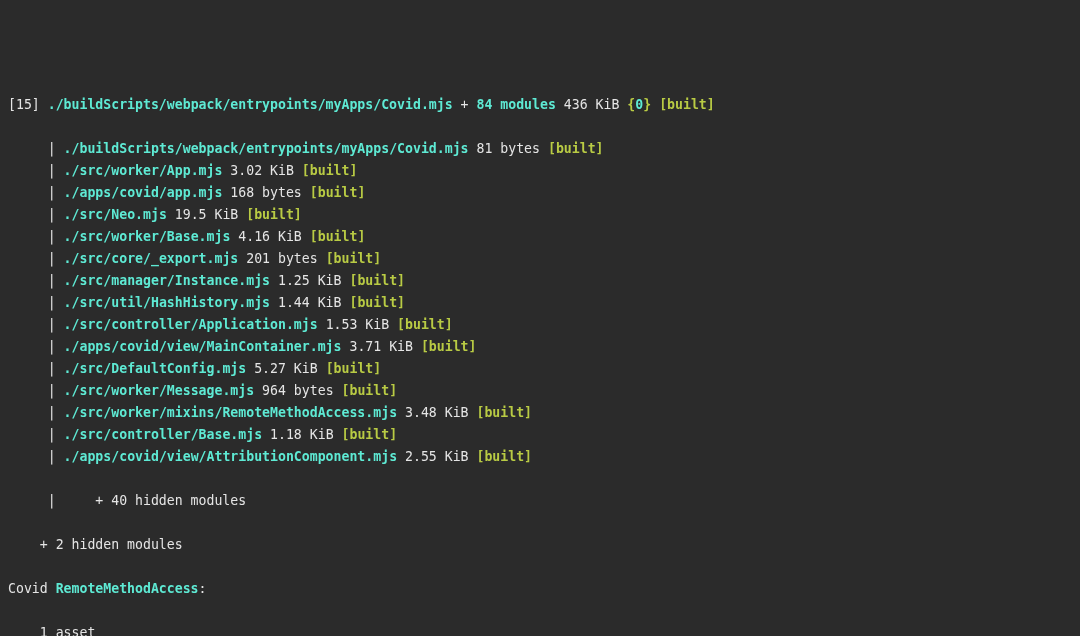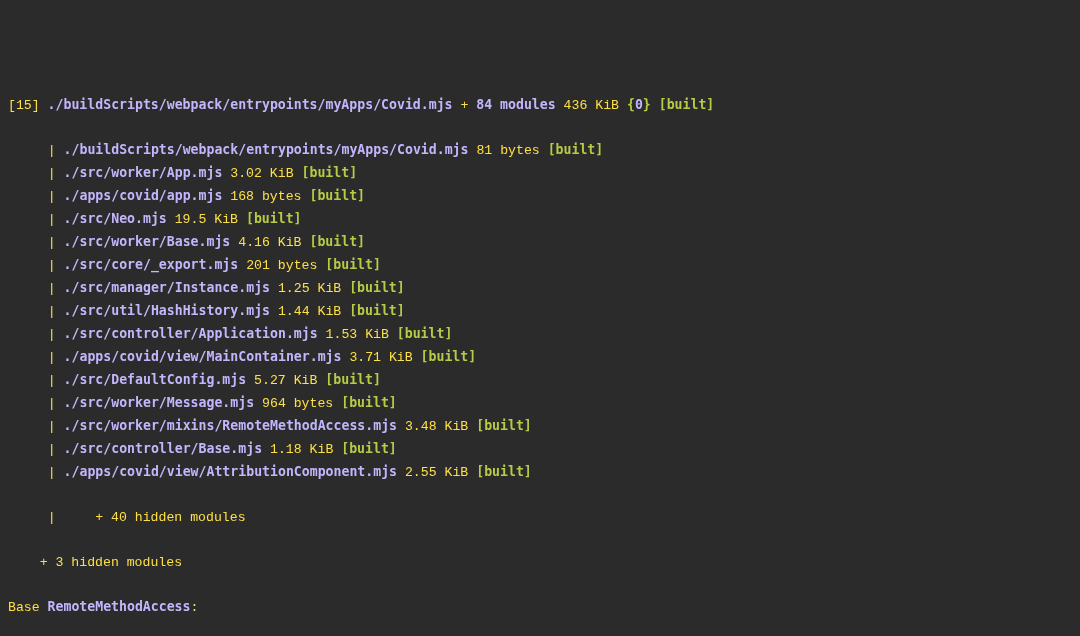--- a/index.html
+++ b/index.html
@@ -6,36 +6,36 @@
     body {
       background:#2b2b2b;
       color:#bbbbbb;
       font-family:"Menlo","Consolas","DejaVu Sans Mono",monospace;
       font-size:13.2px;
       line-height:22px;
       padding:6px 8px;
       width:1080px;
       white-space:pre;
     }
-    .white{color:#c4b5fd;}
-    .dim{color:#fde047;font-family:Liberation Mono, monospace;}
+    .white{color:#5eead4;}
+    .dim{color:#e5e5e5;}
     .green{color:#b9cb44;}
     .bold{font-weight:bold;}
     .row{display:block;}
   </style>
 </head>
 <body>
 
 
 
 <span class="row"><span class="dim">[15]</span><span> </span><span class="white bold">./buildScripts/webpack/entrypoints/myApps/Covid.mjs</span><span class="dim"> + </span><span class="white bold">84 modules</span><span class="dim"> 436 KiB </span><span class="green bold">{</span><span class="white bold">0</span><span class="green bold">}</span><span> </span><span class="green bold">[built]</span></span>
 <div id="modules"><span class="row">     <span class="dim">|</span> <span class="white bold">./buildScripts/webpack/entrypoints/myApps/Covid.mjs</span><span class="dim"> 81 bytes </span><span class="green bold">[built]</span></span><span class="row">     <span class="dim">|</span> <span class="white bold">./src/worker/App.mjs</span><span class="dim"> 3.02 KiB </span><span class="green bold">[built]</span></span><span class="row">     <span class="dim">|</span> <span class="white bold">./apps/covid/app.mjs</span><span class="dim"> 168 bytes </span><span class="green bold">[built]</span></span><span class="row">     <span class="dim">|</span> <span class="white bold">./src/Neo.mjs</span><span class="dim"> 19.5 KiB </span><span class="green bold">[built]</span></span><span class="row">     <span class="dim">|</span> <span class="white bold">./src/worker/Base.mjs</span><span class="dim"> 4.16 KiB </span><span class="green bold">[built]</span></span><span class="row">     <span class="dim">|</span> <span class="white bold">./src/core/_export.mjs</span><span class="dim"> 201 bytes </span><span class="green bold">[built]</span></span><span class="row">     <span class="dim">|</span> <span class="white bold">./src/manager/Instance.mjs</span><span class="dim"> 1.25 KiB </span><span class="green bold">[built]</span></span><span class="row">     <span class="dim">|</span> <span class="white bold">./src/util/HashHistory.mjs</span><span class="dim"> 1.44 KiB </span><span class="green bold">[built]</span></span><span class="row">     <span class="dim">|</span> <span class="white bold">./src/controller/Application.mjs</span><span class="dim"> 1.53 KiB </span><span class="green bold">[built]</span></span><span class="row">     <span class="dim">|</span> <span class="white bold">./apps/covid/view/MainContainer.mjs</span><span class="dim"> 3.71 KiB </span><span class="green bold">[built]</span></span><span class="row">     <span class="dim">|</span> <span class="white bold">./src/DefaultConfig.mjs</span><span class="dim"> 5.27 KiB </span><span class="green bold">[built]</span></span><span class="row">     <span class="dim">|</span> <span class="white bold">./src/worker/Message.mjs</span><span class="dim"> 964 bytes </span><span class="green bold">[built]</span></span><span class="row">     <span class="dim">|</span> <span class="white bold">./src/worker/mixins/RemoteMethodAccess.mjs</span><span class="dim"> 3.48 KiB </span><span class="green bold">[built]</span></span><span class="row">     <span class="dim">|</span> <span class="white bold">./src/controller/Base.mjs</span><span class="dim"> 1.18 KiB </span><span class="green bold">[built]</span></span><span class="row">     <span class="dim">|</span> <span class="white bold">./apps/covid/view/AttributionComponent.mjs</span><span class="dim"> 2.55 KiB </span><span class="green bold">[built]</span></span></div>
 <span class="row">     <span class="dim">|     + 40 hidden modules</span></span>
-<span class="row"><span class="dim">    + 3 hidden modules</span></span>
-<span class="row"><span class="dim">Base </span><span class="white bold">RemoteMethodAccess</span><span class="dim">:</span></span>
+<span class="row"><span class="dim">    + 2 hidden modules</span></span>
+<span class="row"><span class="dim">Covid </span><span class="white bold">RemoteMethodAccess</span><span class="dim">:</span></span>
 <span class="row"><span class="dim">    1 asset</span></span>
 
 
 
 
 
 
 
 
 

